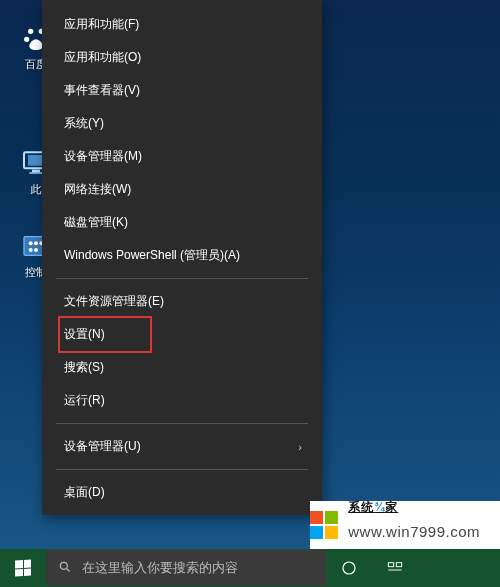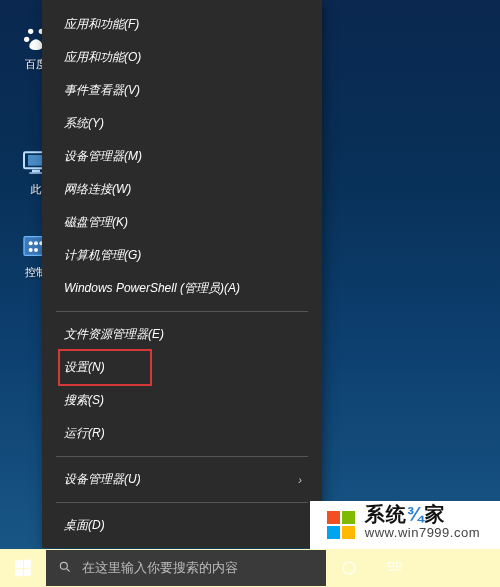--- a/index.html
+++ b/index.html
@@ -61,21 +61,20 @@
       padding: 8px 0 6px 0;
       font-size: 12px;
       box-shadow: 2px 4px 12px rgba(0,0,0,0.4);
     }
     .menu-item {
       padding: 8px 20px 8px 22px;
       display: flex;
       justify-content: flex-start;
       align-items: center;
       cursor: default;
-      font-style: italic;
     }
     .menu-item-label {
       flex: 1;
     }
     .menu-chevron {
       font-size: 11px;
       color: #ccc;
     }
     .menu-separator {
       height: 1px;
@@ -95,21 +94,21 @@
       border: 2px solid #d63838;
       pointer-events: none;
     }
 
     .taskbar {
       position: absolute;
       bottom: 0;
       left: 0;
       right: 0;
       height: 38px;
-      background: #fef9c3;
+      background: #14532d;
       display: flex;
       align-items: flex-start;
     }
     .start-button {
       width: 46px;
       height: 38px;
       display: flex;
       align-items: center;
       justify-content: center;
       cursor: pointer;
@@ -173,29 +172,30 @@
     .wm-logo .q1 { background: #f25022; }
     .wm-logo .q2 { background: #7fba00; }
     .wm-logo .q3 { background: #00a4ef; }
     .wm-logo .q4 { background: #ffb900; }
     .wm-text {
       display: flex;
       flex-direction: column;
       line-height: 1;
     }
     .wm-text-main {
-      font-size: 20px;
+      font-size: 12px;
       font-weight: bold;
       color: #111;
       letter-spacing: 1px;
+      text-decoration: underline;
     }
     .wm-text-sub {
-      font-size: 13px;
+      font-size: 15px;
       color: #444;
-      margin-top: 2px;
+      margin-top: 11px;
       letter-spacing: 0.5px;
     }
     .wm-accent {
       color: #2a7fd4;
     }
     .wm-bg {
       position: absolute;
       bottom: 38px;
       right: 0;
       width: 190px;
@@ -259,23 +259,20 @@
       <div class="menu-item">
         <span class="menu-item-label">设备管理器(M)</span>
       </div>
       <div class="menu-item">
         <span class="menu-item-label">网络连接(W)</span>
       </div>
       <div class="menu-item">
         <span class="menu-item-label">磁盘管理(K)</span>
       </div>
       <div class="menu-item">
-        <span class="menu-item-label">计算机管理(G)</span>
-      </div>
-      <div class="menu-item">
         <span class="menu-item-label">Windows PowerShell (管理员)(A)</span>
       </div>
       <div class="menu-separator"></div>
       <div class="menu-item">
         <span class="menu-item-label">文件资源管理器(E)</span>
       </div>
       <div class="menu-item highlighted">
         <span class="menu-item-label">设置(N)</span>
       </div>
       <div class="menu-item">

